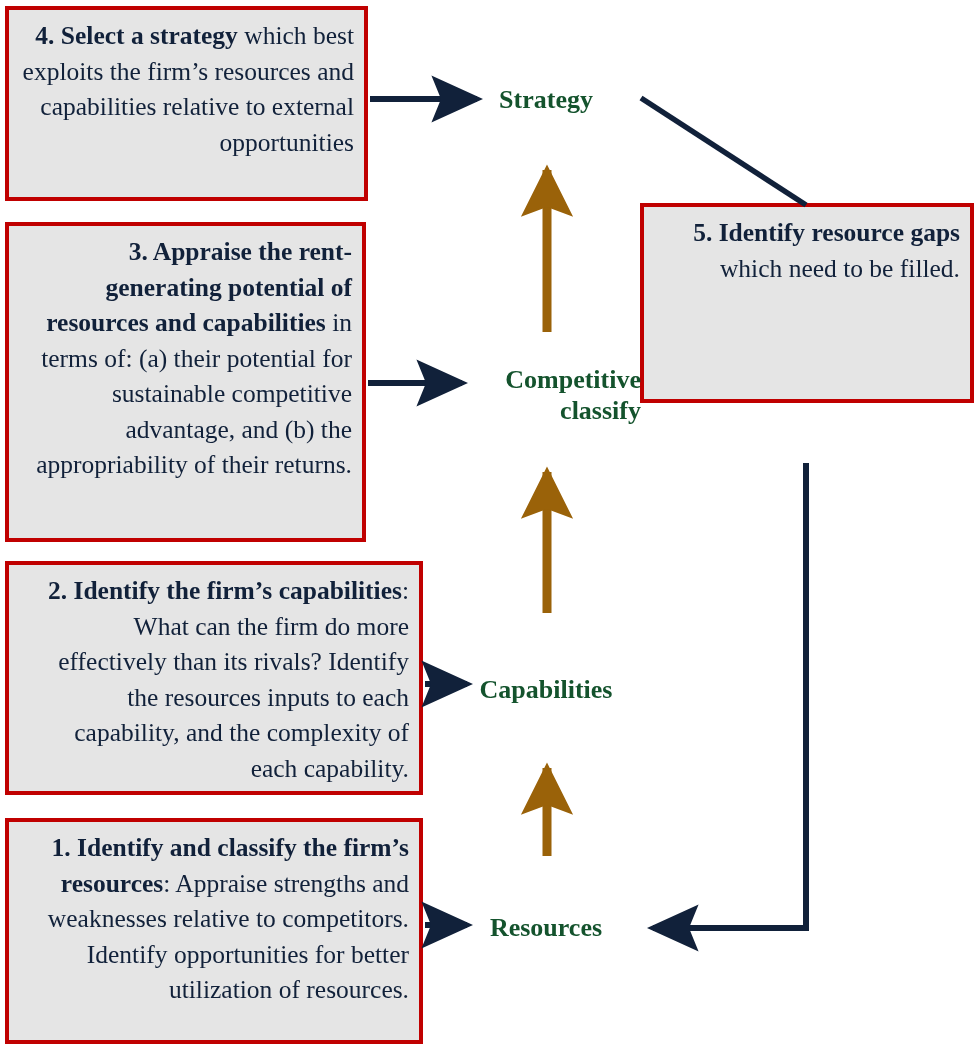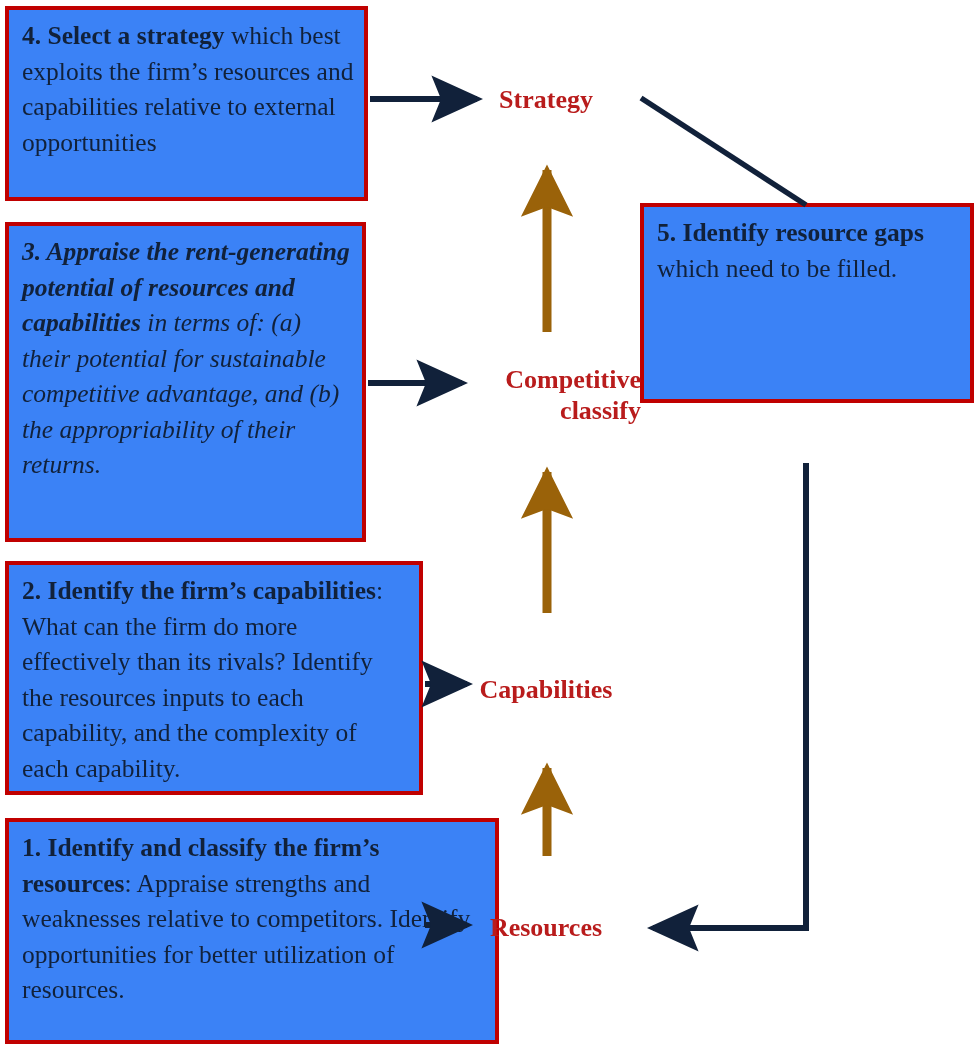--- a/index.html
+++ b/index.html
@@ -15,34 +15,35 @@
     position: relative;
     width: 979px;
     height: 1051px;
     background: #ffffff;
     overflow: hidden;
   }
   .step-box {
     position: absolute;
     box-sizing: border-box;
     border: 4px solid #C00000;
-    background: #3b82f6;
+    background: #e5e5e5;
     color: #11213A;
     font-size: 25.5px;
     line-height: 35.5px;
     padding: 8px 10px 6px 13px;
     font-family: "Liberation Serif", "DejaVu Serif", serif;
+    text-align: right;
   }
   .step-box .b { font-weight: bold; }
   .step-box p { margin: 0; }
   .step-box p.gap { height: 34px; }
 
   .node-label {
     position: absolute;
-    color: #b91c1c;
+    color: #14532d;
     font-weight: bold;
     font-size: 26px;
     line-height: 31px;
     text-align: center;
     font-family: "Liberation Serif", "DejaVu Serif", serif;
     white-space: nowrap;
   }
   .node-label.two-line { white-space: normal; text-align: right; }
 
   svg.overlay {
@@ -56,29 +57,29 @@
 </style>
 </head>
 <body>
 
 <div id="canvas">
 
   <div class="step-box" style="left:5px; top:6px; width:363px; height:195px;">
     <p><span class="b">4. Select a strategy</span><span> which best exploits the firm’s resources and capabilities relative to external opportunities</span></p>
   </div>
 
-  <div class="step-box" style="left:5px; top:222px; width:361px; height:320px;font-style:italic;">
+  <div class="step-box" style="left:5px; top:222px; width:361px; height:320px;">
     <p><span class="b">3. Appraise the rent-generating potential  of resources and  capabilities</span><span> in  terms of: (a) their potential for sustainable competitive advantage, and (b)  the appropriability of their returns.</span></p>
   </div>
 
   <div class="step-box" style="left:5px; top:561px; width:418px; height:234px;">
     <p><span class="b">2. Identify the firm’s capabilities</span><span>: What can the firm do more effectively than its rivals? Identify the resources inputs to each capability, and the complexity of each capability.</span></p>
   </div>
 
-  <div class="step-box" style="left:5px; top:818px; width:494px; height:226px;">
+  <div class="step-box" style="left:5px; top:818px; width:418px; height:226px;">
     <p><span class="b">1. Identify and classify the firm’s resources</span><span>: Appraise strengths and weaknesses relative to competitors. Identify opportunities for better utilization of resources.</span></p>
   </div>
 
   <div class="step-box" style="left:640px; top:203px; width:334px; height:200px;">
     <p><span class="b">5. Identify resource gaps</span><span> which need to be filled.</span></p>
     <p class="gap"></p>
   </div>
 
   <div class="node-label" style="left:451px; top:84px; width:190px;">
     <span>Strategy</span>

